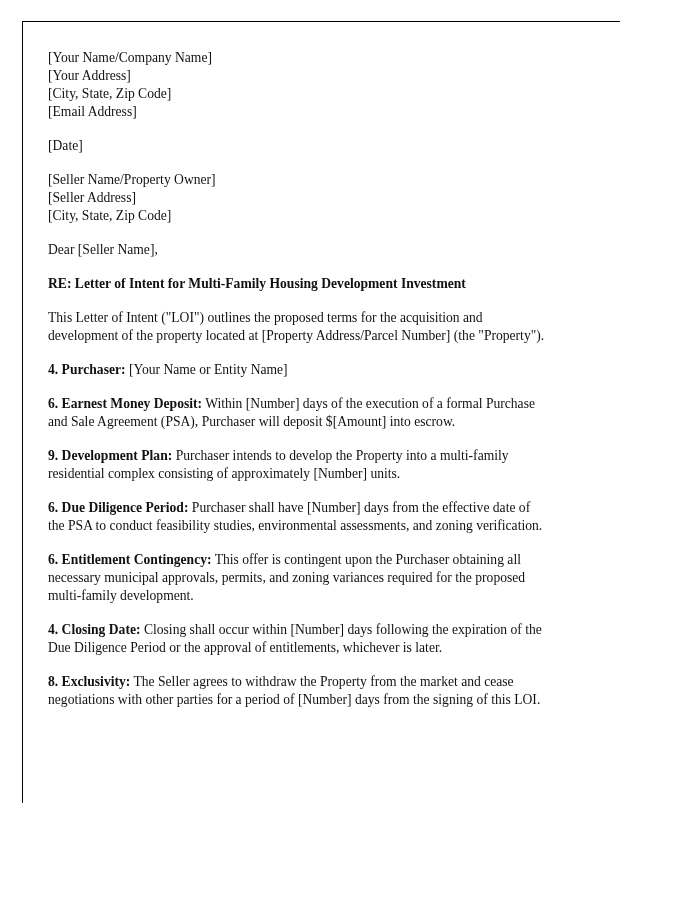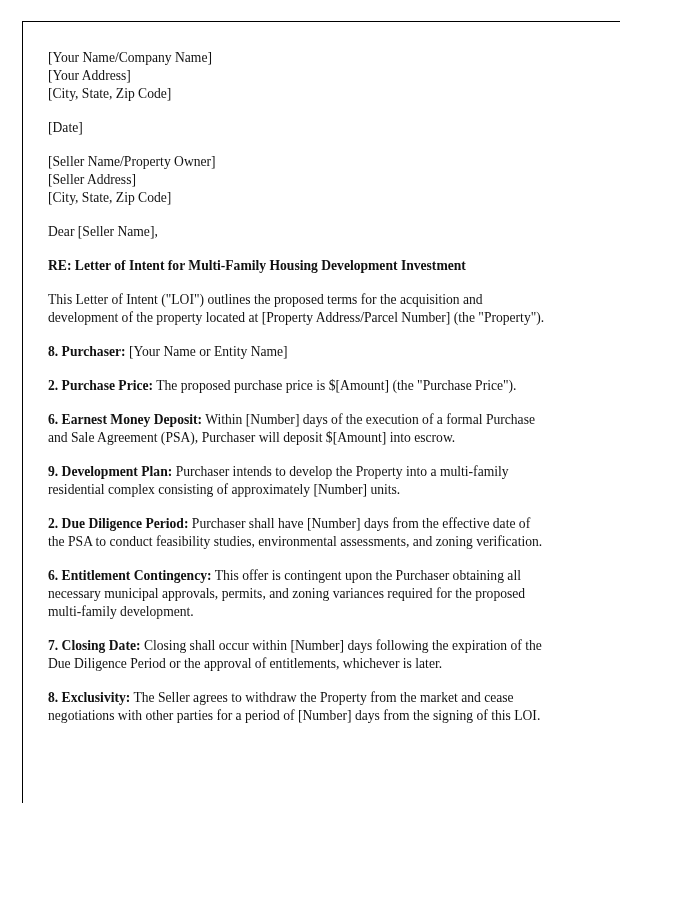--- a/index.html
+++ b/index.html
@@ -55,55 +55,55 @@
 </head>
 <body>
 
 <div class="page">
   <div class="doc-frame">
 
     <div class="block">
       <div class="line">[Your Name/Company Name]</div>
       <div class="line">[Your Address]</div>
       <div class="line">[City, State, Zip Code]</div>
+      <div class="line">[Email Address]</div>
     </div>
 
     <p class="para">[Date]</p>
 
     <div class="block">
       <div class="line">[Seller Name/Property Owner]</div>
       <div class="line">[Seller Address]</div>
       <div class="line">[City, State, Zip Code]</div>
     </div>
 
     <p class="para">Dear [Seller Name],</p>
 
     <p class="para bold">RE: Letter of Intent for Multi-Family Housing Development Investment</p>
 
     <p class="para prewrap">This Letter of Intent ("LOI") outlines the proposed terms for the acquisition and
 development of the property located at [Property Address/Parcel Number] (the "Property").</p>
 
-    <p class="para"><span class="clause-label">8. Purchaser:</span> <span class="prewrap">[Your Name or Entity Name]</span></p>
+    <p class="para"><span class="clause-label">4. Purchaser:</span> <span class="prewrap">[Your Name or Entity Name]</span></p>
 
-    <p class="para"><span class="clause-label">2. Purchase Price:</span> <span class="prewrap">The proposed purchase price is $[Amount] (the "Purchase Price").</span></p>
 
     <p class="para"><span class="clause-label">6. Earnest Money Deposit:</span> <span class="prewrap">Within [Number] days of the execution of a formal Purchase
 and Sale Agreement (PSA), Purchaser will deposit $[Amount] into escrow.</span></p>
 
     <p class="para"><span class="clause-label">9. Development Plan:</span> <span class="prewrap">Purchaser intends to develop the Property into a multi-family
 residential complex consisting of approximately [Number] units.</span></p>
 
-    <p class="para"><span class="clause-label">2. Due Diligence Period:</span> <span class="prewrap">Purchaser shall have [Number] days from the effective date of
+    <p class="para"><span class="clause-label">6. Due Diligence Period:</span> <span class="prewrap">Purchaser shall have [Number] days from the effective date of
 the PSA to conduct feasibility studies, environmental assessments, and zoning verification.</span></p>
 
     <p class="para"><span class="clause-label">6. Entitlement Contingency:</span> <span class="prewrap">This offer is contingent upon the Purchaser obtaining all
 necessary municipal approvals, permits, and zoning variances required for the proposed
 multi-family development.</span></p>
 
-    <p class="para"><span class="clause-label">7. Closing Date:</span> <span class="prewrap">Closing shall occur within [Number] days following the expiration of the
+    <p class="para"><span class="clause-label">4. Closing Date:</span> <span class="prewrap">Closing shall occur within [Number] days following the expiration of the
 Due Diligence Period or the approval of entitlements, whichever is later.</span></p>
 
     <p class="para"><span class="clause-label">8. Exclusivity:</span> <span class="prewrap">The Seller agrees to withdraw the Property from the market and cease
 negotiations with other parties for a period of [Number] days from the signing of this LOI.</span></p>
 
 
   </div>
 </div>
 
 </body></html>

